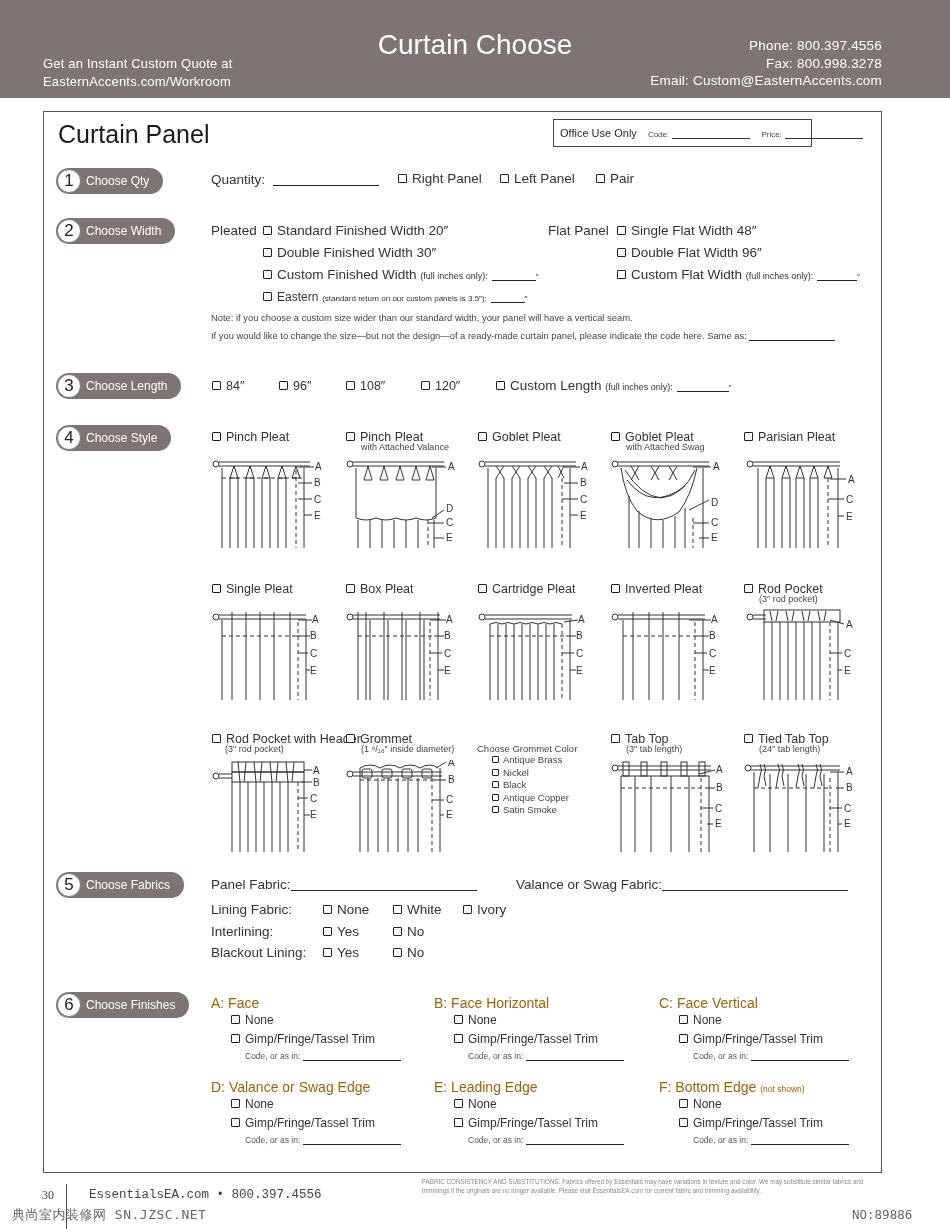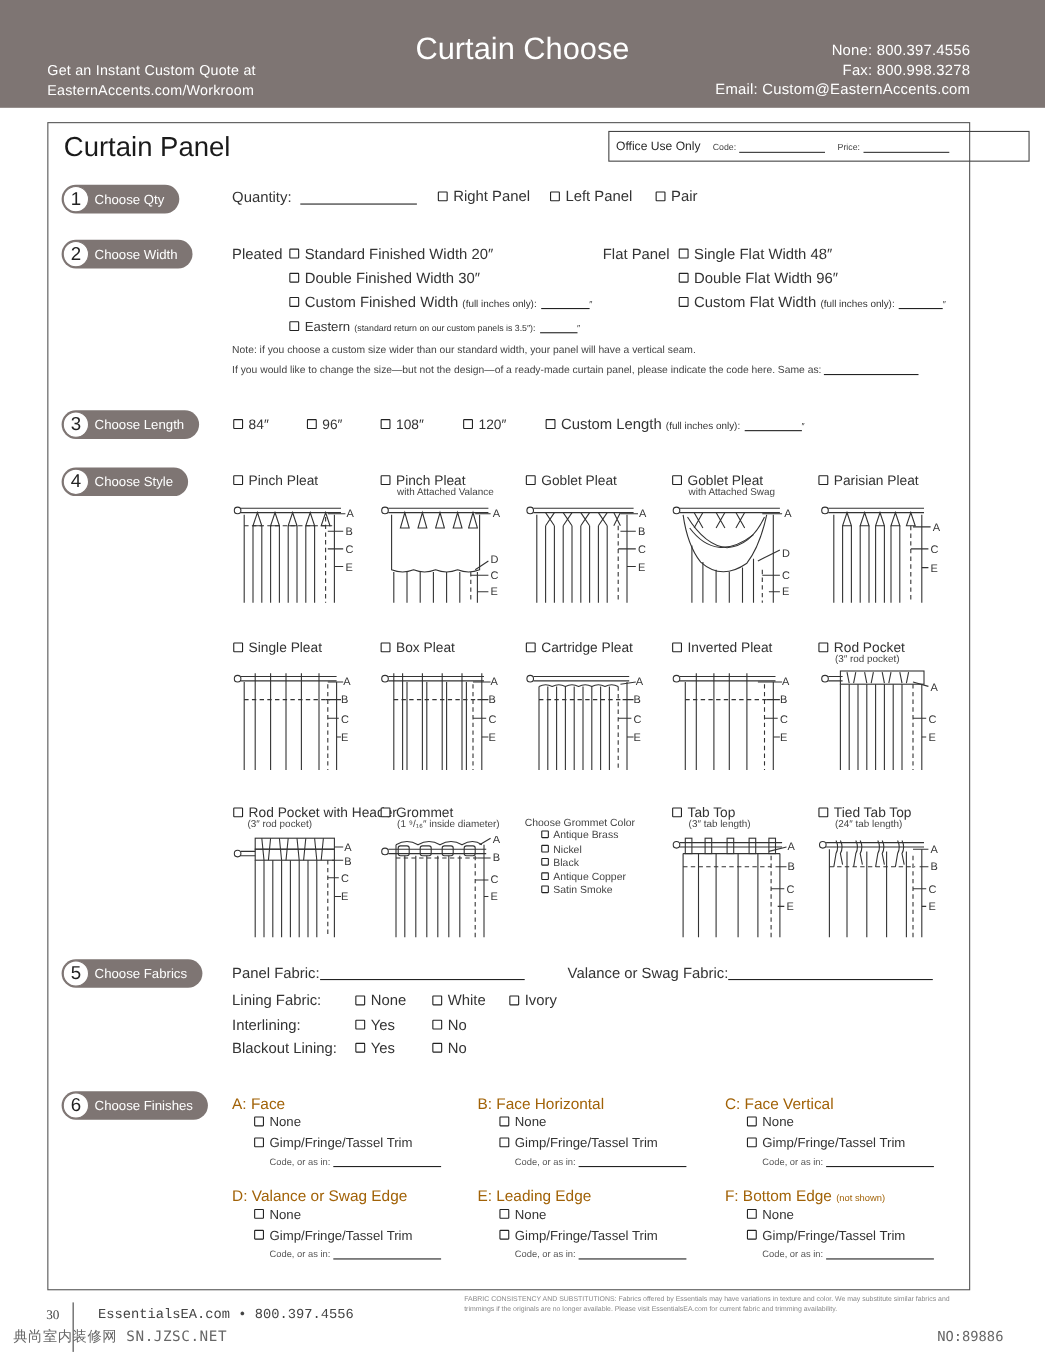--- a/index.html
+++ b/index.html
@@ -9,21 +9,21 @@
   .banner { position: absolute; left: 0; top: 0; width: 950px; height: 98px; background: #7e7573; color: #fff; }
   .banner .left { position: absolute; left: 43px; top: 55px; font-size: 13px; line-height: 18px; letter-spacing: 0.2px; }
   .banner .center { position: absolute; left: 0; width: 950px; top: 28px; text-align: center; }
   .banner .center .t1 { font-size: 28px; font-weight: normal; line-height: 34px; }
   .banner .center .t2 { font-size: 17px; line-height: 24px; margin-top: 2px; }
   .banner .right { position: absolute; right: 68px; top: 37px; font-size: 13.5px; line-height: 17.5px; text-align: right; letter-spacing: 0.2px; }
 
   .frame { position: absolute; left: 43px; top: 111px; width: 839px; height: 1062px; border: 1.5px solid #555; }
 
   .page-title { position: absolute; left: 58px; top: 120px; font-size: 25px; color: #1a1a1a; }
-  .office { position: absolute; left: 553px; top: 119px; width: 383px; height: 28px; border: 1.5px solid #444; font-size: 11px; padding: 7px 0 0 6px; white-space: nowrap; }
+  .office { position: absolute; left: 553px; top: 119px; width: 259px; height: 28px; border: 1.5px solid #444; font-size: 11px; padding: 7px 0 0 6px; white-space: nowrap; }
   .office .small { font-size: 8px; margin-left: 8px; color: #444; }
   .office .line { display: inline-block; border-bottom: 1px solid #333; vertical-align: bottom; height: 10px; }
 
   .pill { position: absolute; left: 56px; height: 26px; background: #7e7573; border-radius: 13px; color: #fff; font-size: 12px; display: flex; align-items: center; padding-right: 14px; }
   .pill .num { width: 24px; height: 24px; margin-left: 1px; margin-right: 5px; border-radius: 50%; background: #fff; color: #222; font-size: 17px; display: flex; align-items: center; justify-content: center; border: 1.5px solid #7e7573; }
 
   .txt { position: absolute; white-space: nowrap; font-size: 13.5px; color: #333; }
   .xs { font-size: 8px; }
   .cb { display: inline-block; width: 9px; height: 9px; border: 1.6px solid #222; border-radius: 1px; margin-right: 5px; vertical-align: 0px; background: #fff; }
   .cb.sm-cb { width: 7px; height: 7px; border-width: 1.4px; margin-right: 4px; }
@@ -55,21 +55,21 @@
 
 <div class="banner">
   <div class="left">
     <div>Get an Instant Custom Quote at</div>
     <div>EasternAccents.com/Workroom</div>
   </div>
   <div class="center">
     <div class="t1">Curtain Choose</div>
   </div>
   <div class="right">
-    <div>None: 800.397.4556</div>
+    <div>Phone: 800.397.4556</div>
     <div>Fax: 800.998.3278</div>
     <div>Email: Custom@EasternAccents.com</div>
   </div>
 </div>
 
 <div class="frame"></div>
 
 <div class="page-title">Curtain Panel</div>
 
 <div class="office">

